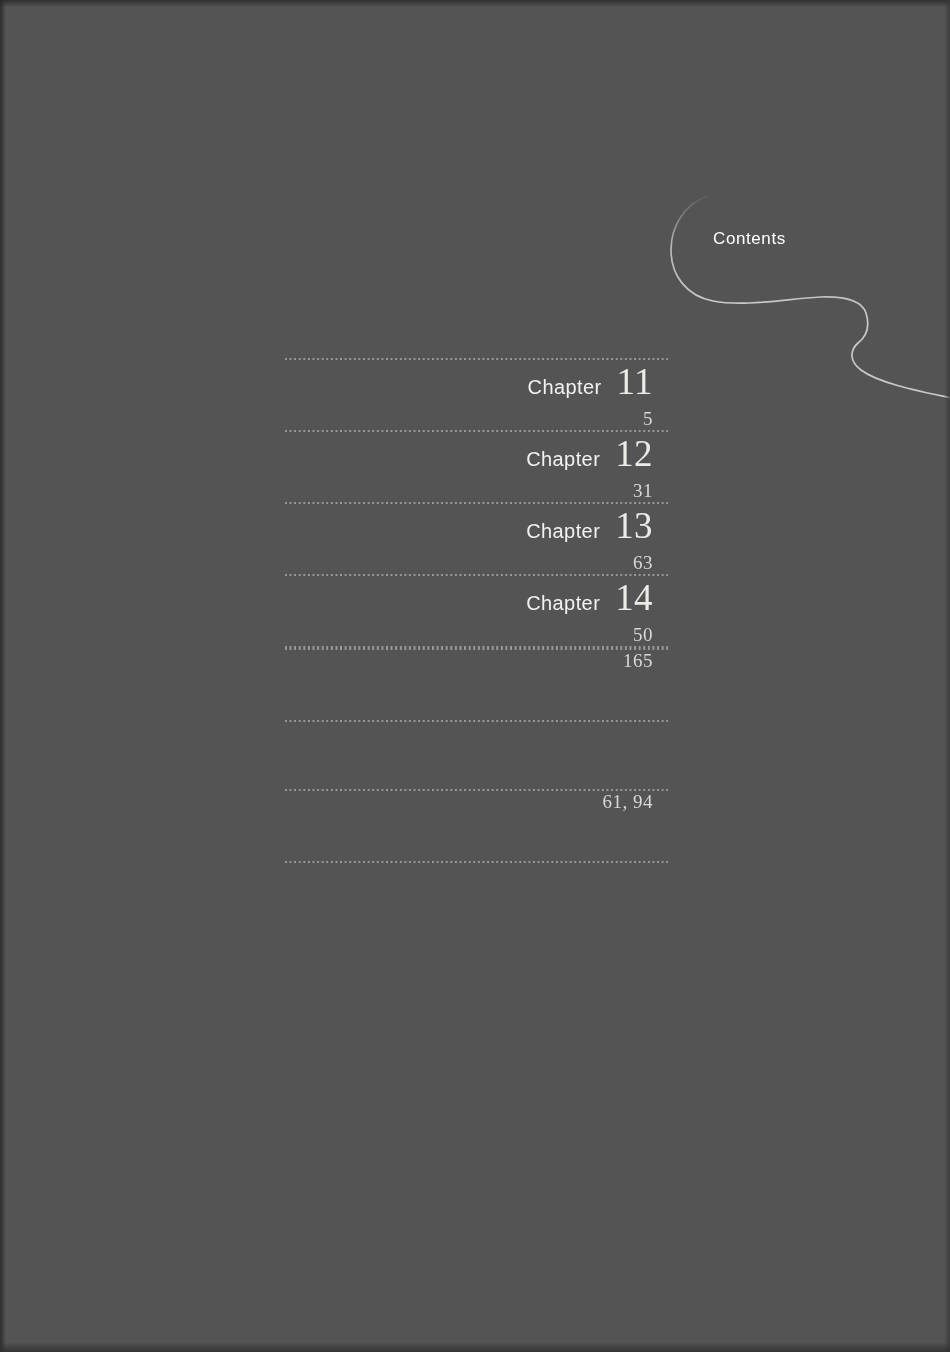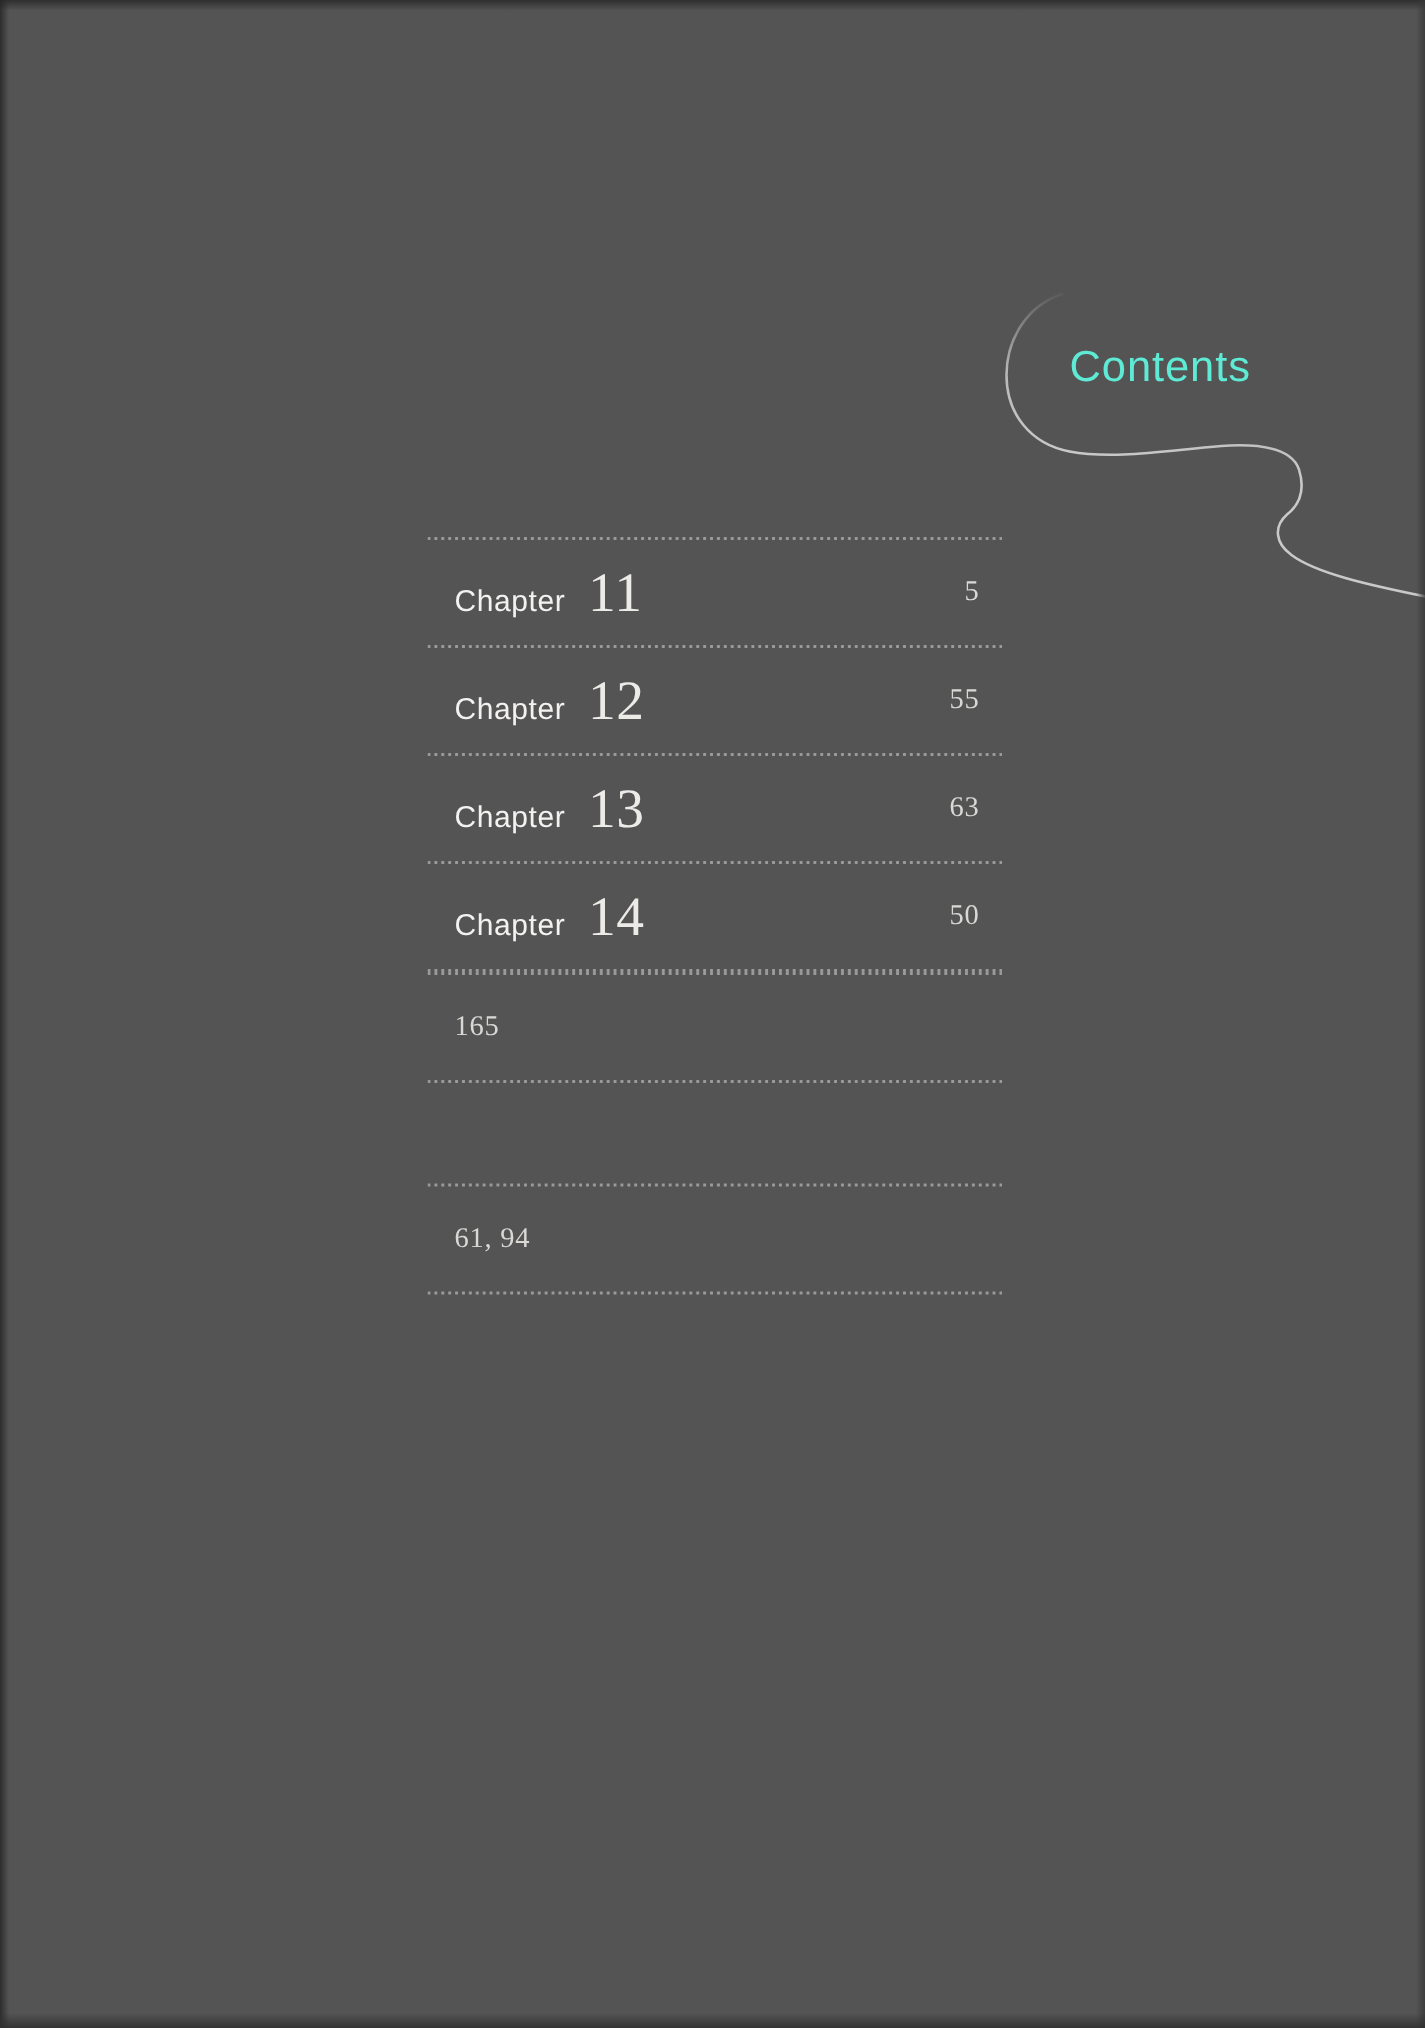--- a/index.html
+++ b/index.html
@@ -21,23 +21,23 @@
                  background: linear-gradient(270deg, rgba(55,55,55,.8), rgba(55,55,55,0)); }
   .edge-bottom { left: 0; right: 0; bottom: 0; height: 10px;
                  background: linear-gradient(0deg, rgba(48,48,48,.9), rgba(48,48,48,0)); }
 
   .curve-svg { position: absolute; top: 0; left: 0; z-index: 1; }
 
   .contents-title {
     position: absolute;
     left: 713px;
     top: 229px;
-    font-size: 29px;
+    font-size: 17px;
     letter-spacing: 0.6px;
-    color: #5eead4;
+    color: #ffffff;
     z-index: 2;
   }
 
   .toc {
     position: absolute;
     left: 285px;
     top: 358px;
     width: 383px;
     z-index: 2;
   }
@@ -45,23 +45,24 @@
   .dotline {
     height: 2px;
     background-image: radial-gradient(circle at 1px 1px, #9c9c9c 0.9px, rgba(156,156,156,0) 1.2px);
     background-size: 4.6px 2px;
     background-repeat: repeat-x;
   }
 
   .row {
     height: 70px;
     display: flex;
-    align-items: center;
+    align-items: flex-end;
     justify-content: space-between;
     padding: 0 15px 0 18px;
+    flex-direction: column;
   }
 
   .row-label { color: #f3f2f0; font-size: 20px; letter-spacing: 0.4px; white-space: nowrap; }
 
   .chapter-word { font-size: 20px; color: #f3f2f0; }
 
   .chapter-number {
     font-family: "Liberation Serif", serif;
     font-size: 37px;
     font-weight: 400;
@@ -110,21 +111,21 @@
       <span class="chapter-word">Chapter</span><span class="chapter-number">11</span>
     </div>
     <div class="page-number">5</div>
   </div>
   <div class="dotline"></div>
 
   <div class="row">
     <div class="row-label">
       <span class="chapter-word">Chapter</span><span class="chapter-number">12</span>
     </div>
-    <div class="page-number">55</div>
+    <div class="page-number">31</div>
   </div>
   <div class="dotline"></div>
 
   <div class="row">
     <div class="row-label">
       <span class="chapter-word">Chapter</span><span class="chapter-number">13</span>
     </div>
     <div class="page-number">63</div>
   </div>
   <div class="dotline"></div>

